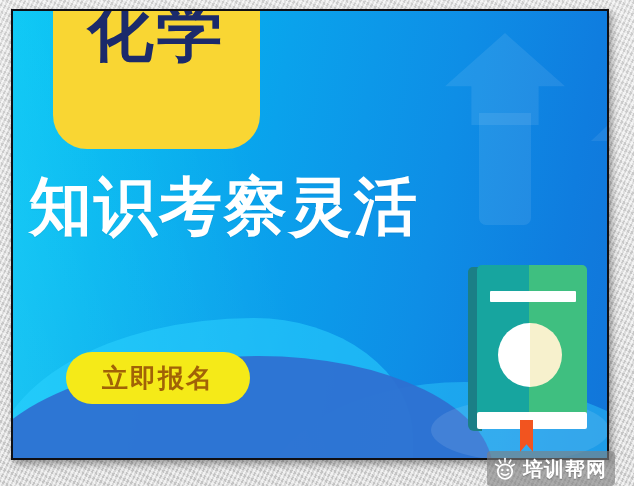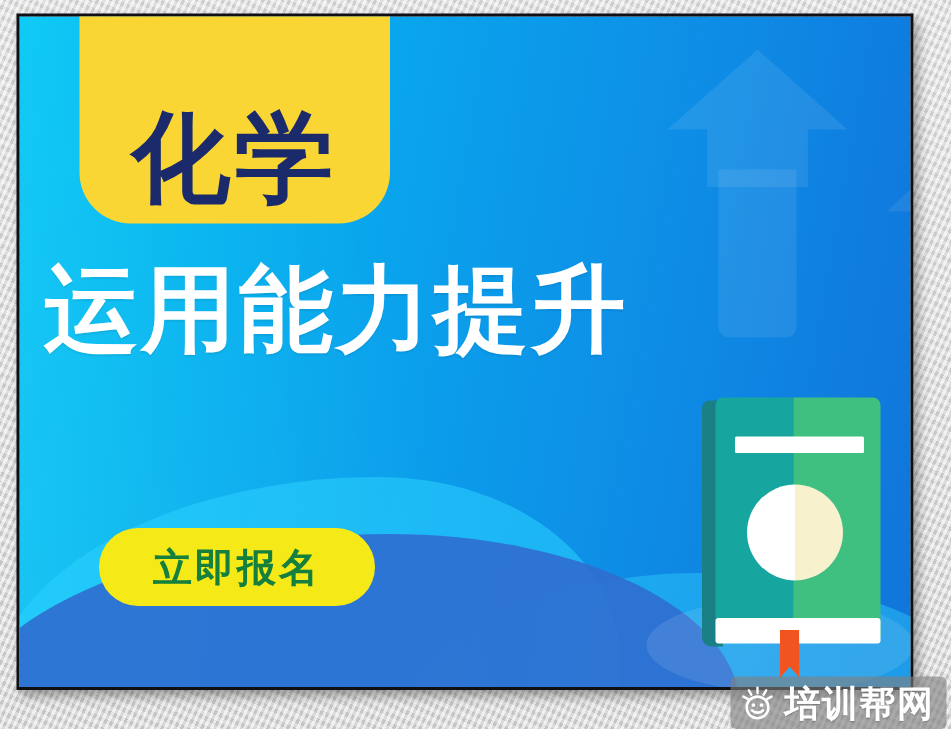--- a/index.html
+++ b/index.html
@@ -102,21 +102,21 @@
     border-radius: 48% 52% 0 0 / 100% 100% 0 0;
   }
 
   
   #subject-badge {
     position: absolute;
     left: 40px; top: -12px;
     width: 207px; height: 150px;
     background: #f9d633;
     border-radius: 0 0 34px 34px;
-    display: flex; align-items: flex-end; justify-content: center;
+    display: flex; align-items: flex-start; justify-content: center;
     padding-bottom: 10px;
     box-sizing: border-box;
   }
   #subject-text {
     font-size: 66px;
     font-weight: bold;
     color: #1b2a6b;
     letter-spacing: 3px;
     line-height: 1;
     font-family: "DejaVu Sans", "Liberation Sans", sans-serif;
@@ -156,21 +156,21 @@
     background: #f5ea18;
     border-radius: 26px;
     border: none;
     display: flex; align-items: center; justify-content: center;
     cursor: pointer;
     padding: 0;
   }
   #cta-label {
     font-size: 26px;
     font-weight: bold;
-    color: #15803d;
+    color: #a16207;
     letter-spacing: 2px;
     font-family: Liberation Serif, serif;
   }
 
   
   #book-shadow {
     position: absolute;
     left: 418px; top: 388px;
     width: 178px; height: 62px;
     background: rgba(255,255,255,.10);
@@ -244,21 +244,21 @@
     height: 35px;
     padding: 0 8px 0 6px;
     background: rgba(128,128,128,.62);
     border-radius: 4px;
     display: flex; align-items: center; gap: 6px;
     z-index: 20;
   }
   #watermark-icon { width: 24px; height: 24px; display: block; }
   #watermark-text {
     color: #ffffff;
-    font-size: 24px;
+    font-size: 20px;
     font-weight: bold;
     letter-spacing: 1px;
     line-height: 1;
     text-shadow: 0 1px 1px rgba(0,0,0,.25);
   }
 </style>
 </head>
 <body>
 
 <div id="page">
@@ -277,21 +277,21 @@
     </div>
 
     <div class="wave" id="wave-cyan"></div>
     <div class="wave" id="wave-cyan2"></div>
     <div class="wave" id="wave-blue"></div>
 
     <div id="subject-badge">
       <span id="subject-text">化学</span>
     </div>
 
-    <div id="headline">运用能力提升</div>
+    <div id="headline">知识考察灵活</div>
 
 
     <button id="cta-button">
       <span id="cta-label">立即报名</span>
     </button>
 
     <div id="book-shadow"></div>
     <div id="book">
       <div id="book-base"></div>
       <div id="book-spine"></div>

